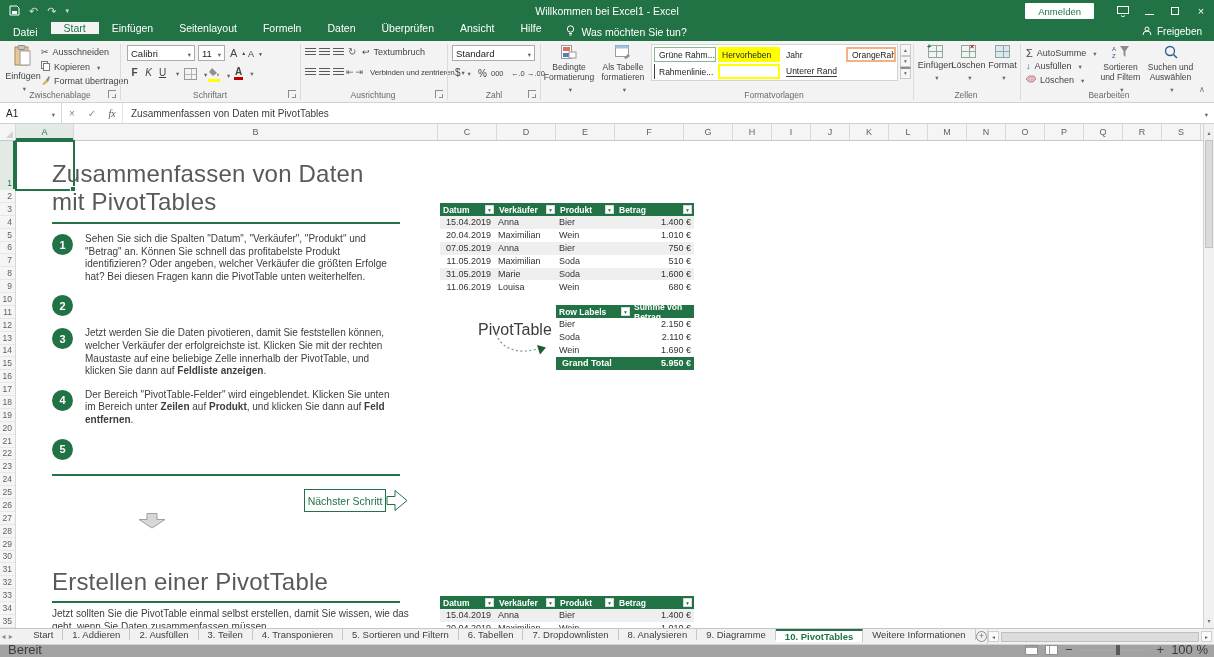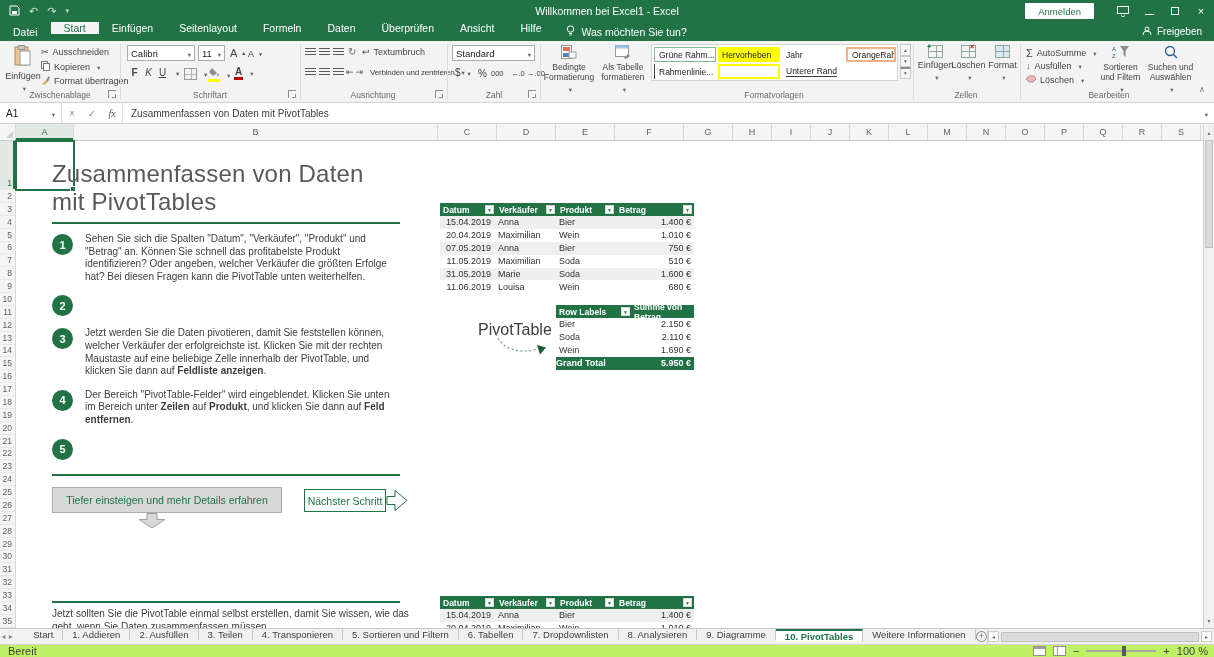--- a/index.html
+++ b/index.html
@@ -106,39 +106,39 @@
 .srow .scell:nth-of-type(4){width:78px;text-align:right;padding-right:3px}
 
 .pivot{position:absolute;left:556px;top:181px;width:138px}
 .pvh{display:flex;height:13px;background:#217346;color:#fff;font-size:8.5px;font-weight:bold}
 .pvh .pc1{width:76px;display:flex;align-items:center;justify-content:space-between;padding:0 2px 0 3px}
 .pvh .pc2{width:62px;display:flex;align-items:center;padding-left:2px}
 .pvr{display:flex;height:12.9px;font-size:9px;color:#333;align-items:center}
 .pvr .pl{width:76px;padding-left:3px}
 .pvr .pv{width:62px;text-align:right;padding-right:3px}
 .pvtotal{display:flex;height:13px;background:#217346;color:#fff;font-size:9px;font-weight:bold;align-items:center}
-.pvtotal .pl{width:76px;padding-left:0}
+.pvtotal .pl{width:76px;padding-left:6px}
 .pvtotal .pv{width:62px;text-align:right;padding-right:3px}
 .callout{position:absolute;left:478px;top:197px;font-size:16px;color:#3c3c3c}
 
 
 .vscroll{position:absolute;right:0;top:124px;width:11px;height:504px;background:#f1f1f1;border-left:1px solid #d2d2d2}
 .varrow{position:absolute;left:0;width:10px;height:12px;display:flex;align-items:center;justify-content:center;font-size:6px;color:#707070}
 .vthumb{position:absolute;left:1px;top:16px;width:8px;height:108px;background:#dbdbdb;border:1px solid #c2c2c2}
 .tabbar{position:absolute;left:0;top:628px;width:100%;height:16px;background:#f1f1f1;border-top:1px solid #c6c6c6;display:flex;align-items:stretch;font-size:9.5px;color:#404040}
 .tnav{width:15px;display:flex;align-items:center;justify-content:center;color:#8f8f8f;font-size:8px}
 .stabs{display:flex;align-items:flex-start}
 .stab{padding:0 9px;display:flex;align-items:center;border-right:1px solid #c9c9c9;white-space:nowrap}
 .stab.active{background:#fff;color:#217346;font-weight:bold;border-top:2px solid #217346}
 .newsheet{width:24px;display:flex;align-items:center;justify-content:center}
 .newsheet span{width:11px;height:11px;border:1px solid #8a8a8a;border-radius:50%;color:#6a6a6a;font-size:9px;line-height:9px;text-align:center}
 .hscroll{margin-left:auto;display:flex;align-items:center;gap:2px;padding-right:2px;background:#f1f1f1;border-left:1px solid #d2d2d2}
 .hthumb{width:198px;height:10px;background:#dcdcdc;border:1px solid #c0c0c0}
 .harrow{width:11px;height:11px;border:1px solid #cfcfcf;background:#fbfbfb;display:flex;align-items:center;justify-content:center;font-size:6px;color:#707070}
-.statusbar{position:absolute;left:0;top:644px;width:100%;height:13px;background:#bef264;border-top:1px solid #d2d2d2;display:flex;align-items:flex-end;font-size:11px;color:#3c3c3c}
+.statusbar{position:absolute;left:0;top:644px;width:100%;height:13px;background:#a3a3a3;border-top:1px solid #d2d2d2;display:flex;align-items:flex-end;font-size:13px;color:#3c3c3c}
 .mode{padding-left:8px}
 .sright{margin-left:auto;display:flex;align-items:center;gap:7px;padding-right:6px}
 .vicon{width:13px;height:10px;border:1px solid #8f8f8f;background:#fdfdfd}
 .vicon.b2{background:linear-gradient(#9f9f9f 0 2px,#fdfdfd 2px)}
 .vicon.b3{background:linear-gradient(to right,#fdfdfd 0 3px,#9f9f9f 3px 4px,#fdfdfd 4px)}
 .ztrack{width:70px;height:2px;background:#a6a6a6;position:relative}
 .zthumb{position:absolute;left:36px;top:-4px;width:4px;height:10px;background:#595959}
 </style>
 </head>
 <body>
@@ -534,28 +534,28 @@
         <div class="step">
           <span class="snum">4</span>
           <span class="stext">Der Bereich "PivotTable-Felder" wird eingeblendet. Klicken Sie unten im Bereich unter <b>Zeilen</b> auf <b>Produkt</b>, und klicken Sie dann auf <b>Feld entfernen</b>.</span>
         </div>
 
         <div class="step">
           <span class="snum">5</span>
         </div>
       </div>
     <div class="rule" style="top:350px"></div>
-    <div class="btn-deeper">Tiefer einsteigen und mehr Details erfahren</div>
     <div class="abs" style="left:138px;top:389px"><svg width="28" height="16" viewBox="0 0 28 16">
           <path d="M9 0.5 h10 v6 h8 L14 15 1 6.5 h8 z" fill="#d8d8d8" stroke="#9f9f9f"></path>
         </svg></div>
     <div class="btn-next">Nächster Schritt</div>
     <div class="abs" style="left:386px;top:365px"><svg width="22" height="23" viewBox="0 0 22 23">
           <path d="M1 7.5 h8 V1.5 l12 10 -12 10 v-6 H1 z" fill="#fff" stroke="#217346"></path>
         </svg></div>
+    <div class="h1" style="top:444px">Erstellen einer PivotTable</div>
     <div class="rule" style="top:477px"></div>
     <div class="para">Jetzt sollten Sie die PivotTable einmal selbst erstellen, damit Sie wissen, wie das geht, wenn Sie Daten zusammenfassen müssen.</div>
 
     <div class="stable" style="left:440px;top:79px">
       <div class="shead-row">
 
       <span class="shead">
             <span>Datum</span>
             <span class="filter"></span>
           </span>

